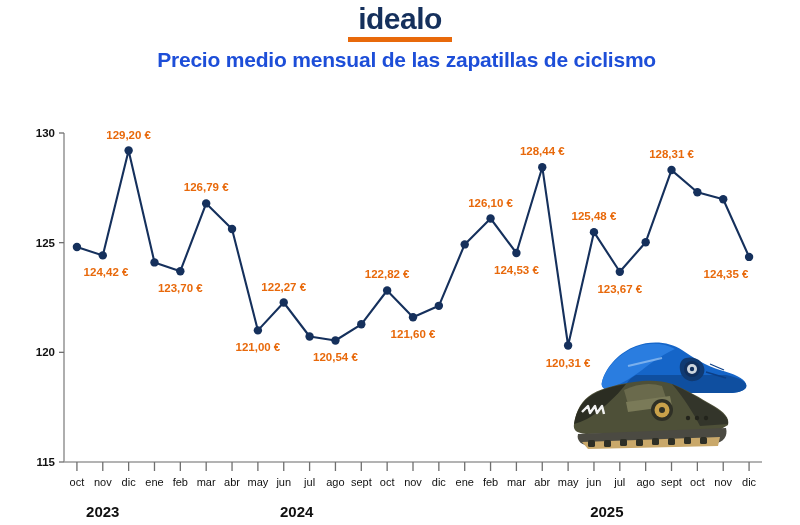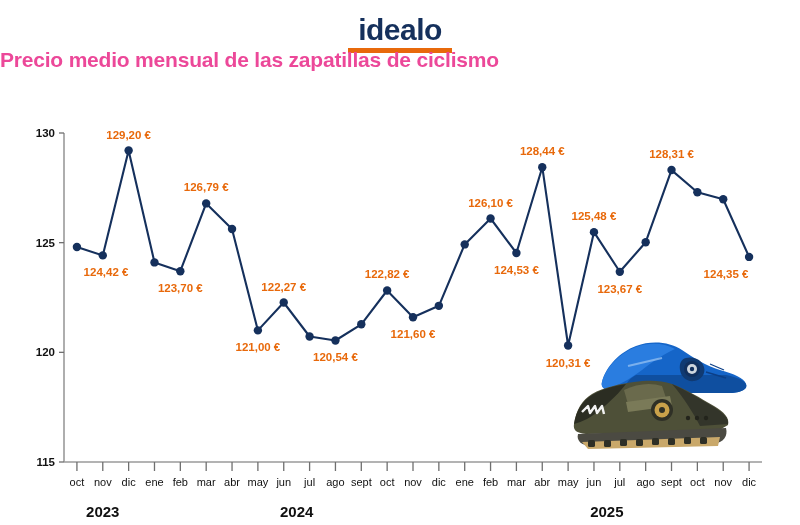--- a/index.html
+++ b/index.html
@@ -16,30 +16,29 @@
     text-align:center;
   }
   #brand-wordmark{
     display:inline-block;
     font-family:"Liberation Sans", sans-serif;
     font-weight:bold;
     font-size:30px;
     letter-spacing:-0.5px;
     color:#15305c;
     line-height:1;
-    margin-top:11px;
   }
   #brand-underline{
     width:104px;height:5px;background:#e8690b;
     margin:3px auto 0 auto;
   }
   #chart-title{
     position:absolute;left:0;top:48px;width:656px;
-    text-align:left;
-    font-size:21px;font-weight:bold;color:#ec4899;
+    text-align:right;
+    font-size:21px;font-weight:bold;color:#1d4ed8;
     letter-spacing:-0.2px;
   }
   
   #plot-wrap{
     position:absolute;left:0;top:0;width:800px;height:525px;
   }
   svg{display:block;}
   .axis-line{stroke:#9a9a9a;stroke-width:1.6;fill:none;}
   .tick-mark{stroke:#6f6f6f;stroke-width:1.3;}
   .ytick-label{

